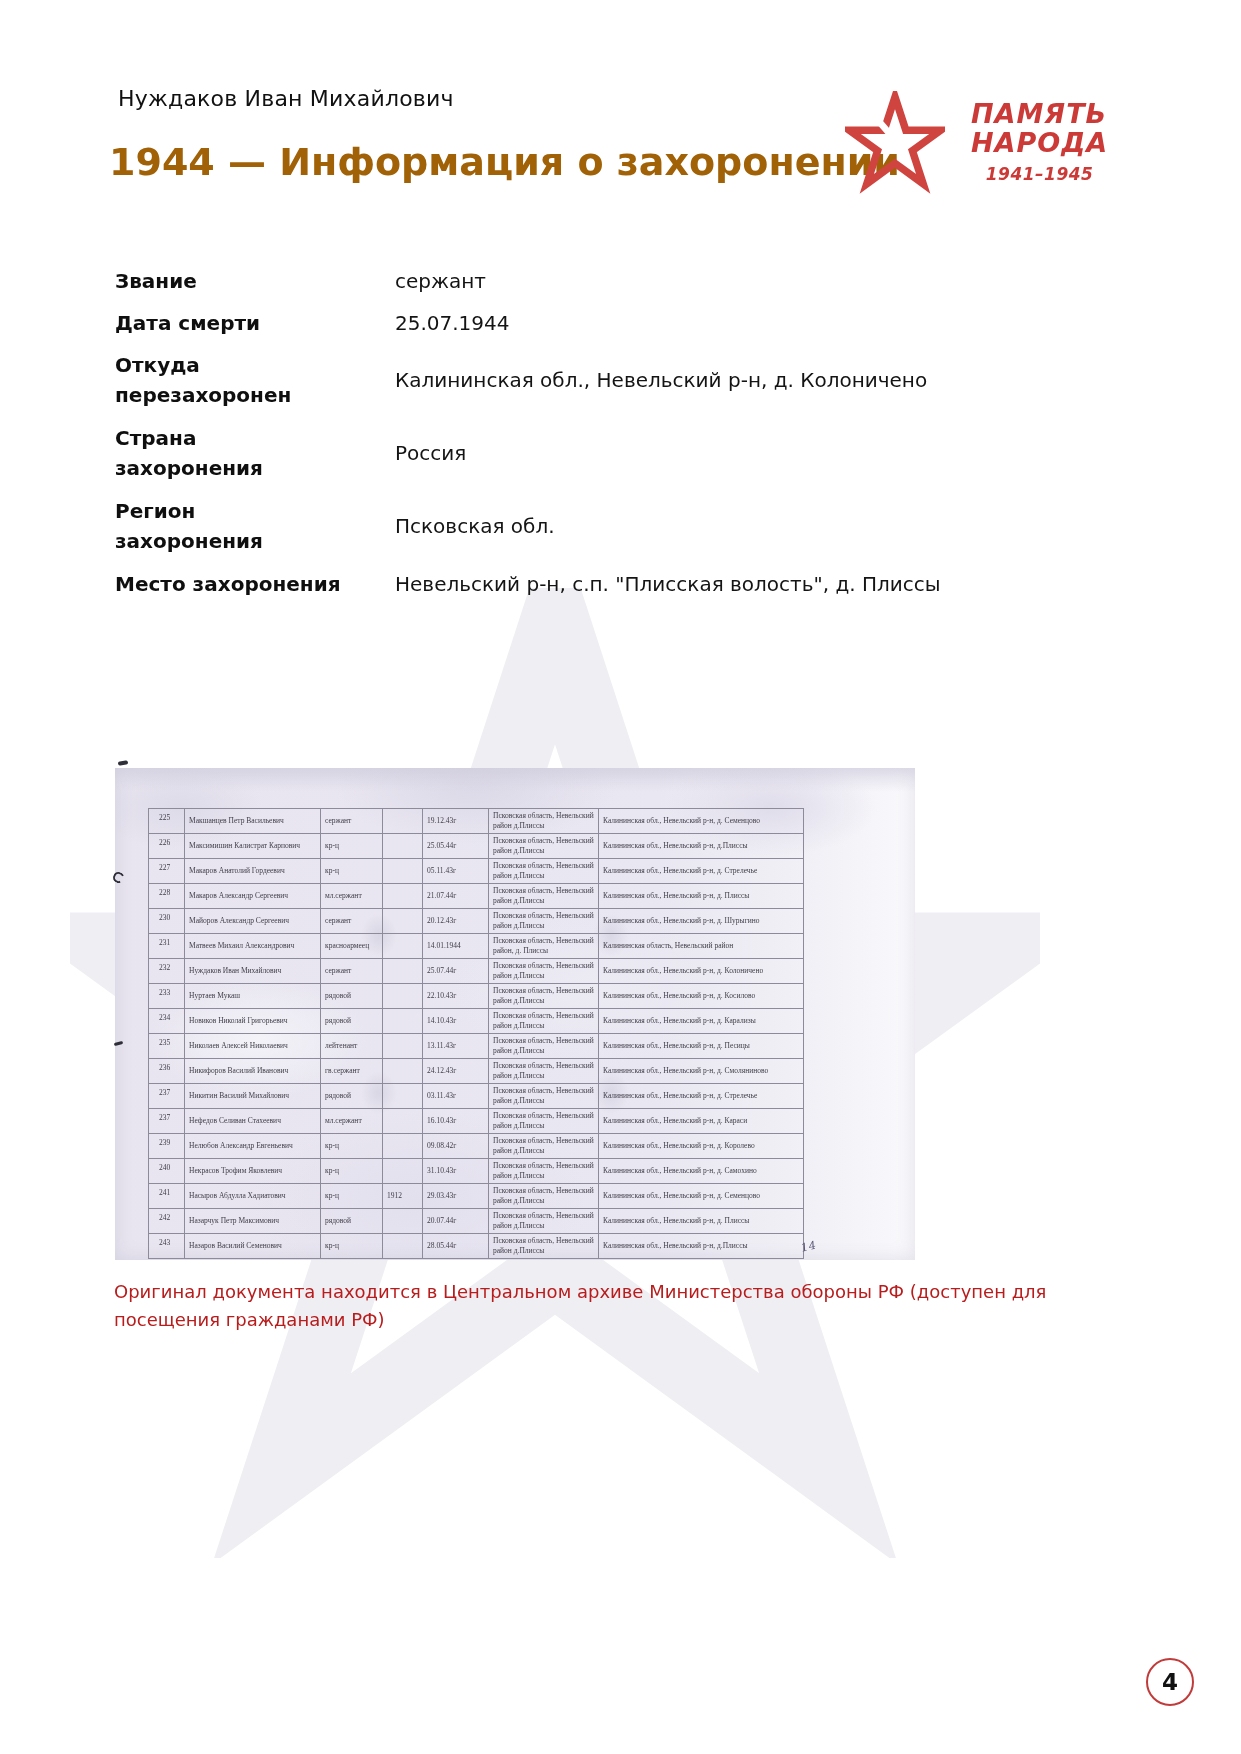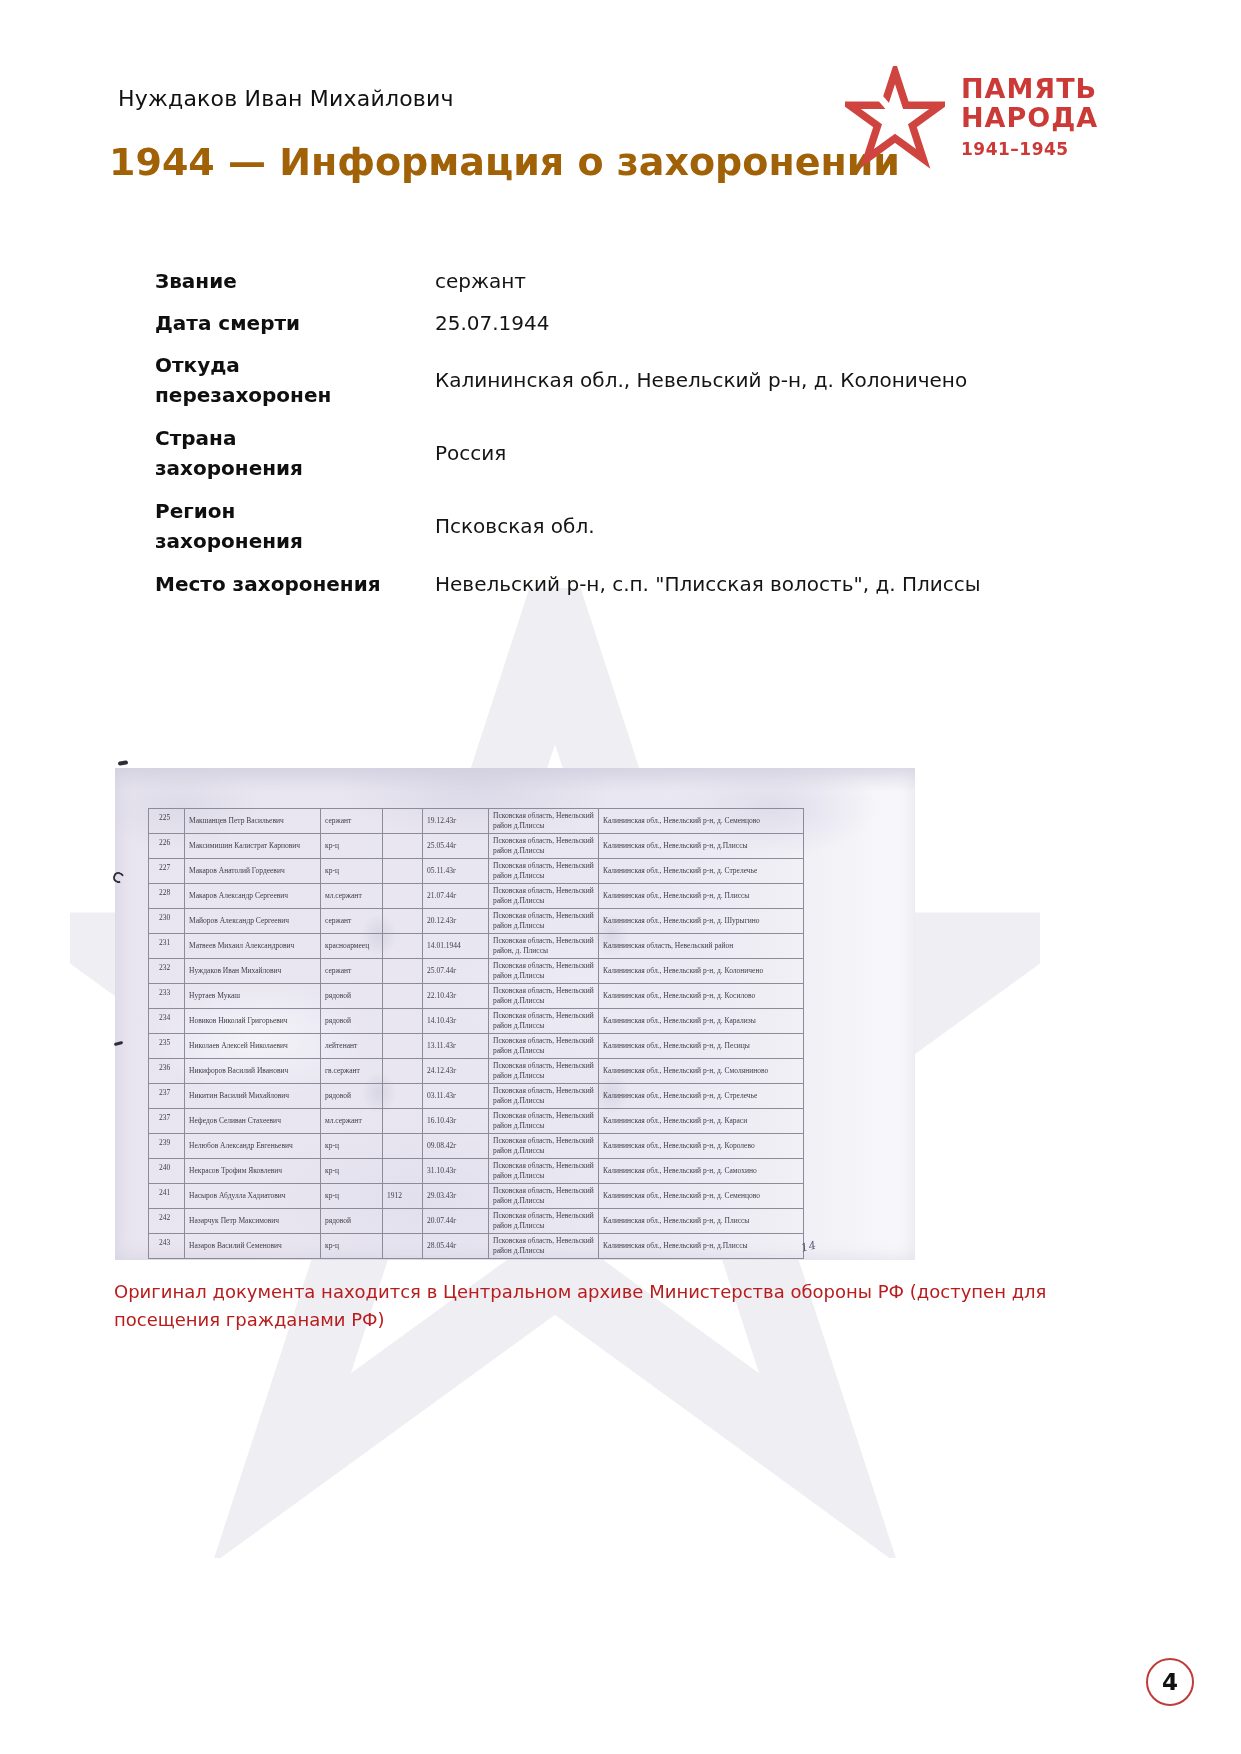--- a/index.html
+++ b/index.html
@@ -16,40 +16,40 @@
   
   .person-name{
     position:absolute;left:118px;top:86px;font-size:22px;font-weight:400;
     color:#111;z-index:2;letter-spacing:0.2px;
   }
   .page-title{
     position:absolute;left:109px;top:140px;font-size:38px;font-weight:700;
     color:#a16207;z-index:2;
   }
   .logo{
-    position:absolute;left:845px;top:66px;display:flex;align-items:flex-start;
-    gap:16px;z-index:2;
+    position:absolute;left:845px;top:91px;display:flex;align-items:flex-start;
+    gap:26px;z-index:2;font-style:italic;
   }
   .logo-star{width:100px;height:104px;color:#d04440;}
   .logo-text{display:flex;flex-direction:column;padding-top:8px;}
   .logo-line{
     font-size:27px;font-weight:700;color:#cb3a37;line-height:1.08;
     letter-spacing:1px;
   }
   .logo-years{
-    font-size:17px;font-weight:600;color:#cb3a37;margin-top:7px;letter-spacing:0.5px;
+    font-size:17px;font-weight:600;color:#cb3a37;margin-top:7px;letter-spacing:0.5px;text-align:center;
   }
   
   .fields{position:absolute;left:115px;top:266px;width:960px;z-index:2;}
   .field-row{display:flex;align-items:center;}
   .field-row.h1{min-height:30px;margin-bottom:12px;}
   .field-row.h2{min-height:60px;margin-bottom:13px;}
   .field-label{
     width:280px;flex:none;font-size:20px;font-weight:700;line-height:1.5;
-    white-space:pre-line;color:#0f0f0f;margin-left:40px;
+    white-space:pre-line;color:#0f0f0f;
   }
   .field-value{font-size:20px;font-weight:400;color:#141414;line-height:1.4;}
   
   .scan{
     position:absolute;left:115px;top:768px;width:800px;height:492px;z-index:1;
     background:
       radial-gradient(ellipse 120px 60px at 8% 8%, #dedbe9 0%, transparent 70%),
       radial-gradient(ellipse 200px 80px at 45% 4%, #dcd9e8 0%, transparent 70%),
       radial-gradient(ellipse 150px 70px at 82% 8%, #e0ddeb 0%, transparent 70%),
       radial-gradient(ellipse 25px 30px at 33% 34%, #d9d6e5 0%, transparent 72%),

